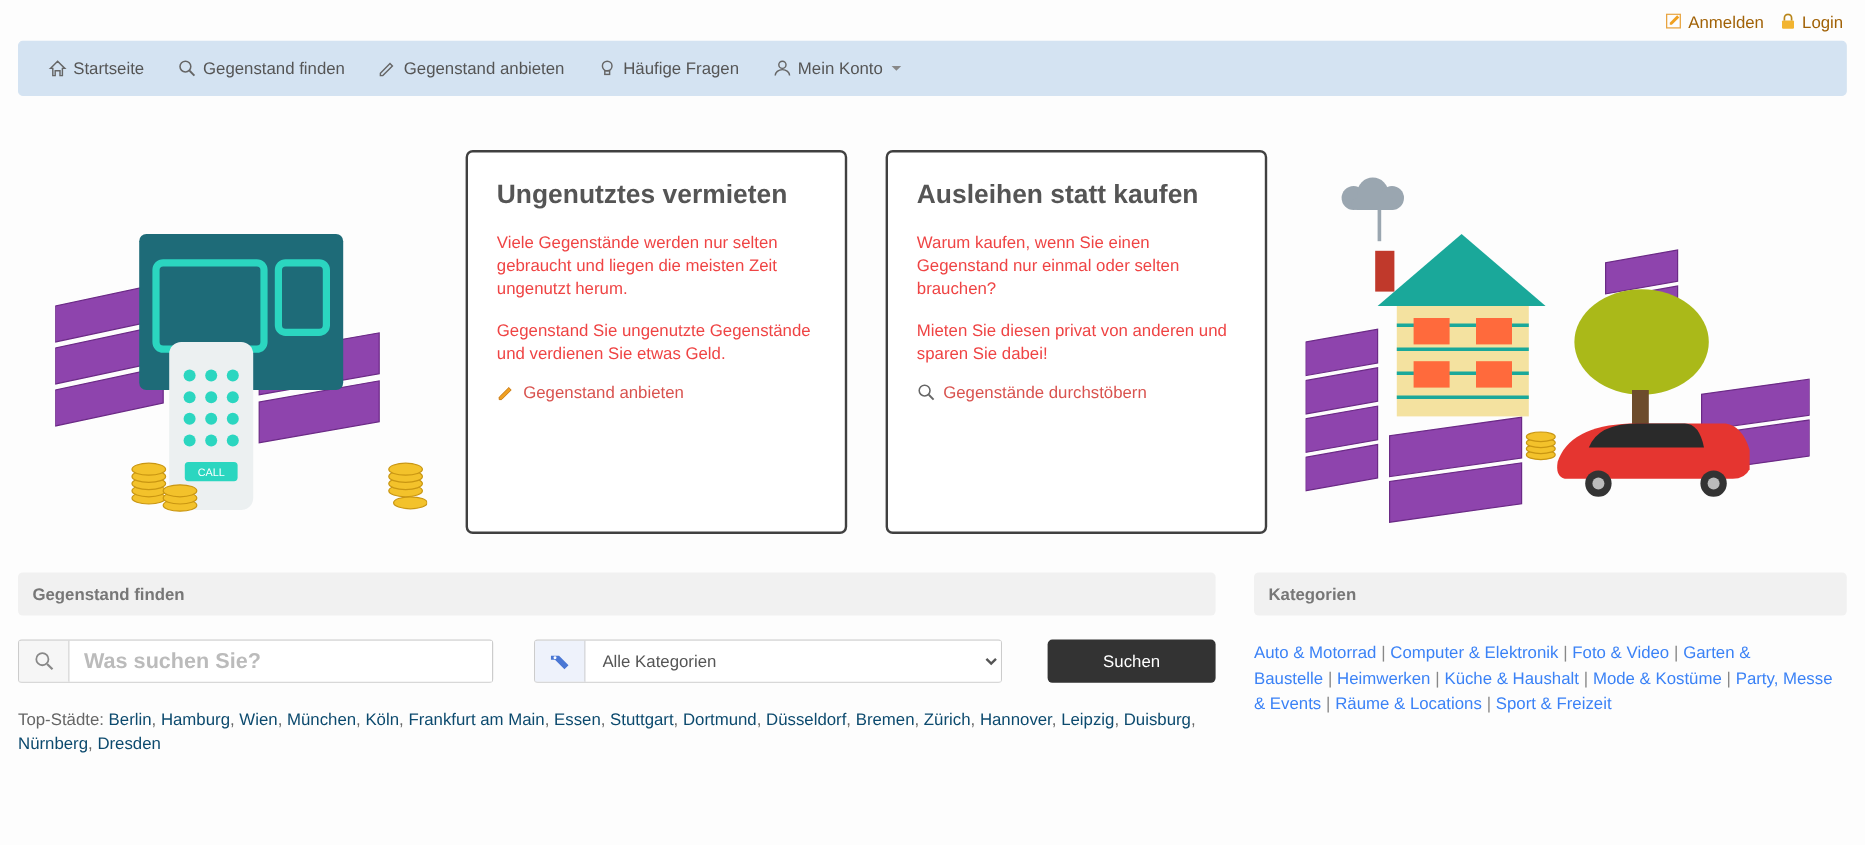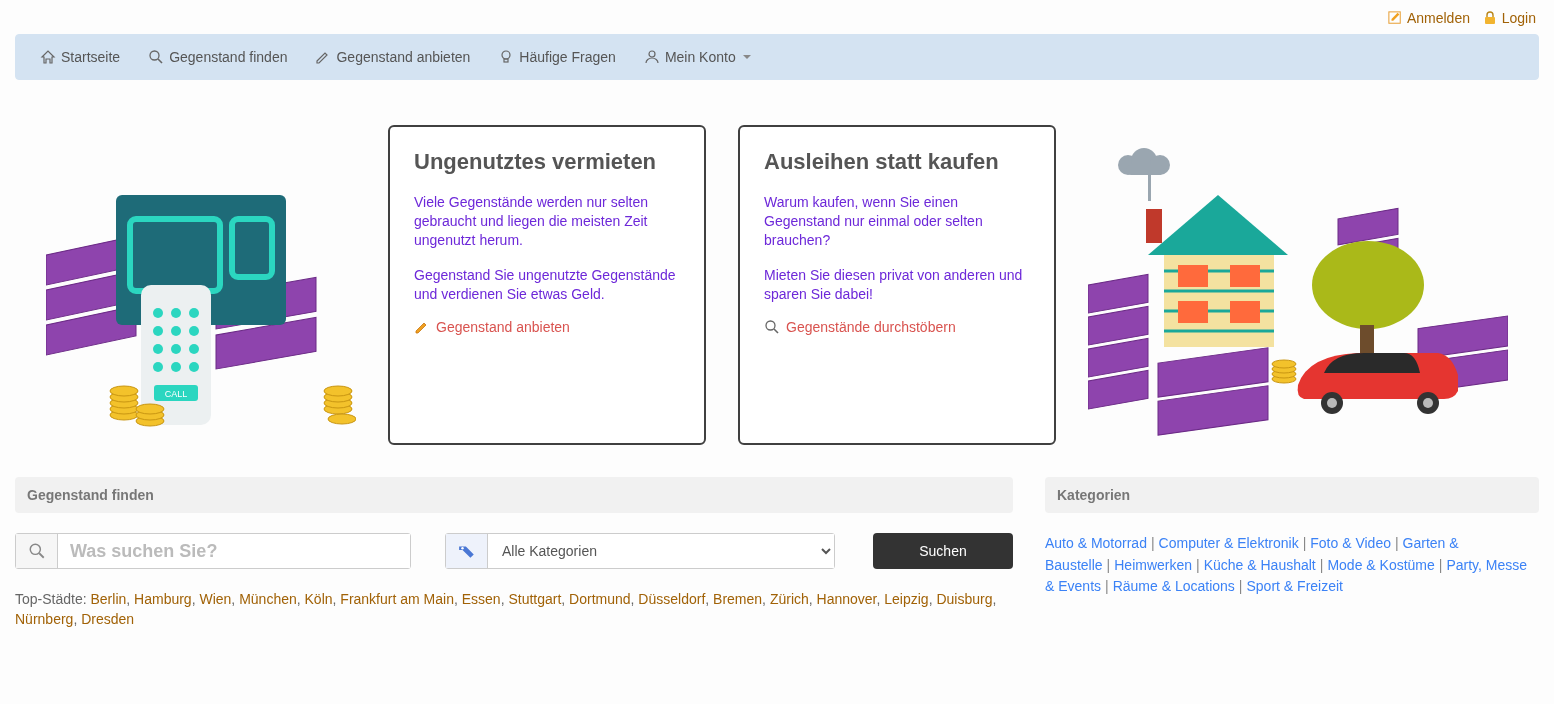--- a/index.html
+++ b/index.html
@@ -9,37 +9,37 @@
 .icon-edit{display:inline-block;width:14px;height:14px;vertical-align:-2px;margin-right:2px}
 .icon-lock{display:inline-block;width:12px;height:14px;vertical-align:-2px;margin-right:2px}
 .navbar{background:#d4e3f2;border:1px solid #d4e3f2;border-radius:4px;margin:0 15px;display:flex;align-items:center;min-height:46px;padding:0 10px}
 .navbar a{color:#555;text-decoration:none;padding:12px 14px;display:flex;align-items:center;gap:5px;font-size:14px}
 .navbar svg{width:16px;height:16px}
 .caret{display:inline-block;width:0;height:0;margin-left:2px;border-top:4px solid #888;border-left:4px solid transparent;border-right:4px solid transparent}
 .hero{display:flex;align-items:stretch;justify-content:center;gap:32px;margin:45px 15px 0 15px}
 .hero-img{width:310px;height:320px;position:relative}
 .panel{border:2px solid #404040;border-radius:6px;padding:22px 24px;width:318px;background:#fff}
 .panel h3{color:#555;font-size:22px;font-weight:600;margin-bottom:18px}
-.panel p{color:#6d28d9;font-size:14px;line-height:1.35;margin-bottom:16px}
+.panel p{color:#ef4444;font-size:14px;line-height:1.35;margin-bottom:16px}
 .panel a{color:#d9534f;text-decoration:none;display:inline-flex;align-items:center;gap:6px;font-size:14px}
 .cols{display:flex;gap:32px;margin:32px 15px 20px 15px;align-items:flex-start}
 .col-left{flex:1}
 .col-right{width:496px}
 .section-header{background:#f1f1f1;color:#777;font-weight:600;font-size:14px;padding:10px 12px;border-radius:4px;margin-bottom:20px}
 .search-row{display:flex;gap:34px;align-items:center}
 .search-box,.cat-box{display:flex;align-items:flex-start;border:1px solid #ccc;border-radius:3px;background:#fff;height:36px}
 .search-box{width:396px}
 .cat-box{width:390px}
 .input-icon{width:42px;height:100%;background:#f6f6f6;border-right:1px solid #ccc;display:flex;align-items:center;justify-content:center}
 .search-box input{border:none;outline:none;flex:1;padding:0 12px;font-size:18px;font-weight:600;color:#333;height:100%}
 .search-box input::placeholder{color:#bbb;font-weight:600}
 .cat-box select{border:none;outline:none;flex:1;padding:0 10px;font-size:14px;color:#555;height:100%;background:#fff}
 .btn-search{background:#333;color:#fff;border:none;border-radius:4px;width:140px;height:36px;font-size:14px;cursor:pointer;margin-left:4px}
 .cities{margin-top:20px;font-size:14px;color:#666;line-height:1.45}
-.cities a{color:#a16207;text-decoration:none}
+.cities a{color:#0c4a6e;text-decoration:none}
 .cat-list{font-size:14px;line-height:1.55}
 .cat-list a{color:#3b82f6;text-decoration:none}
 .cat-list .sep{color:#888;padding:0 4px}
 
 
 .art-left{position:absolute;inset:0}
 .art-right{position:absolute;inset:0}
 </style>
 </head>
 <body>

